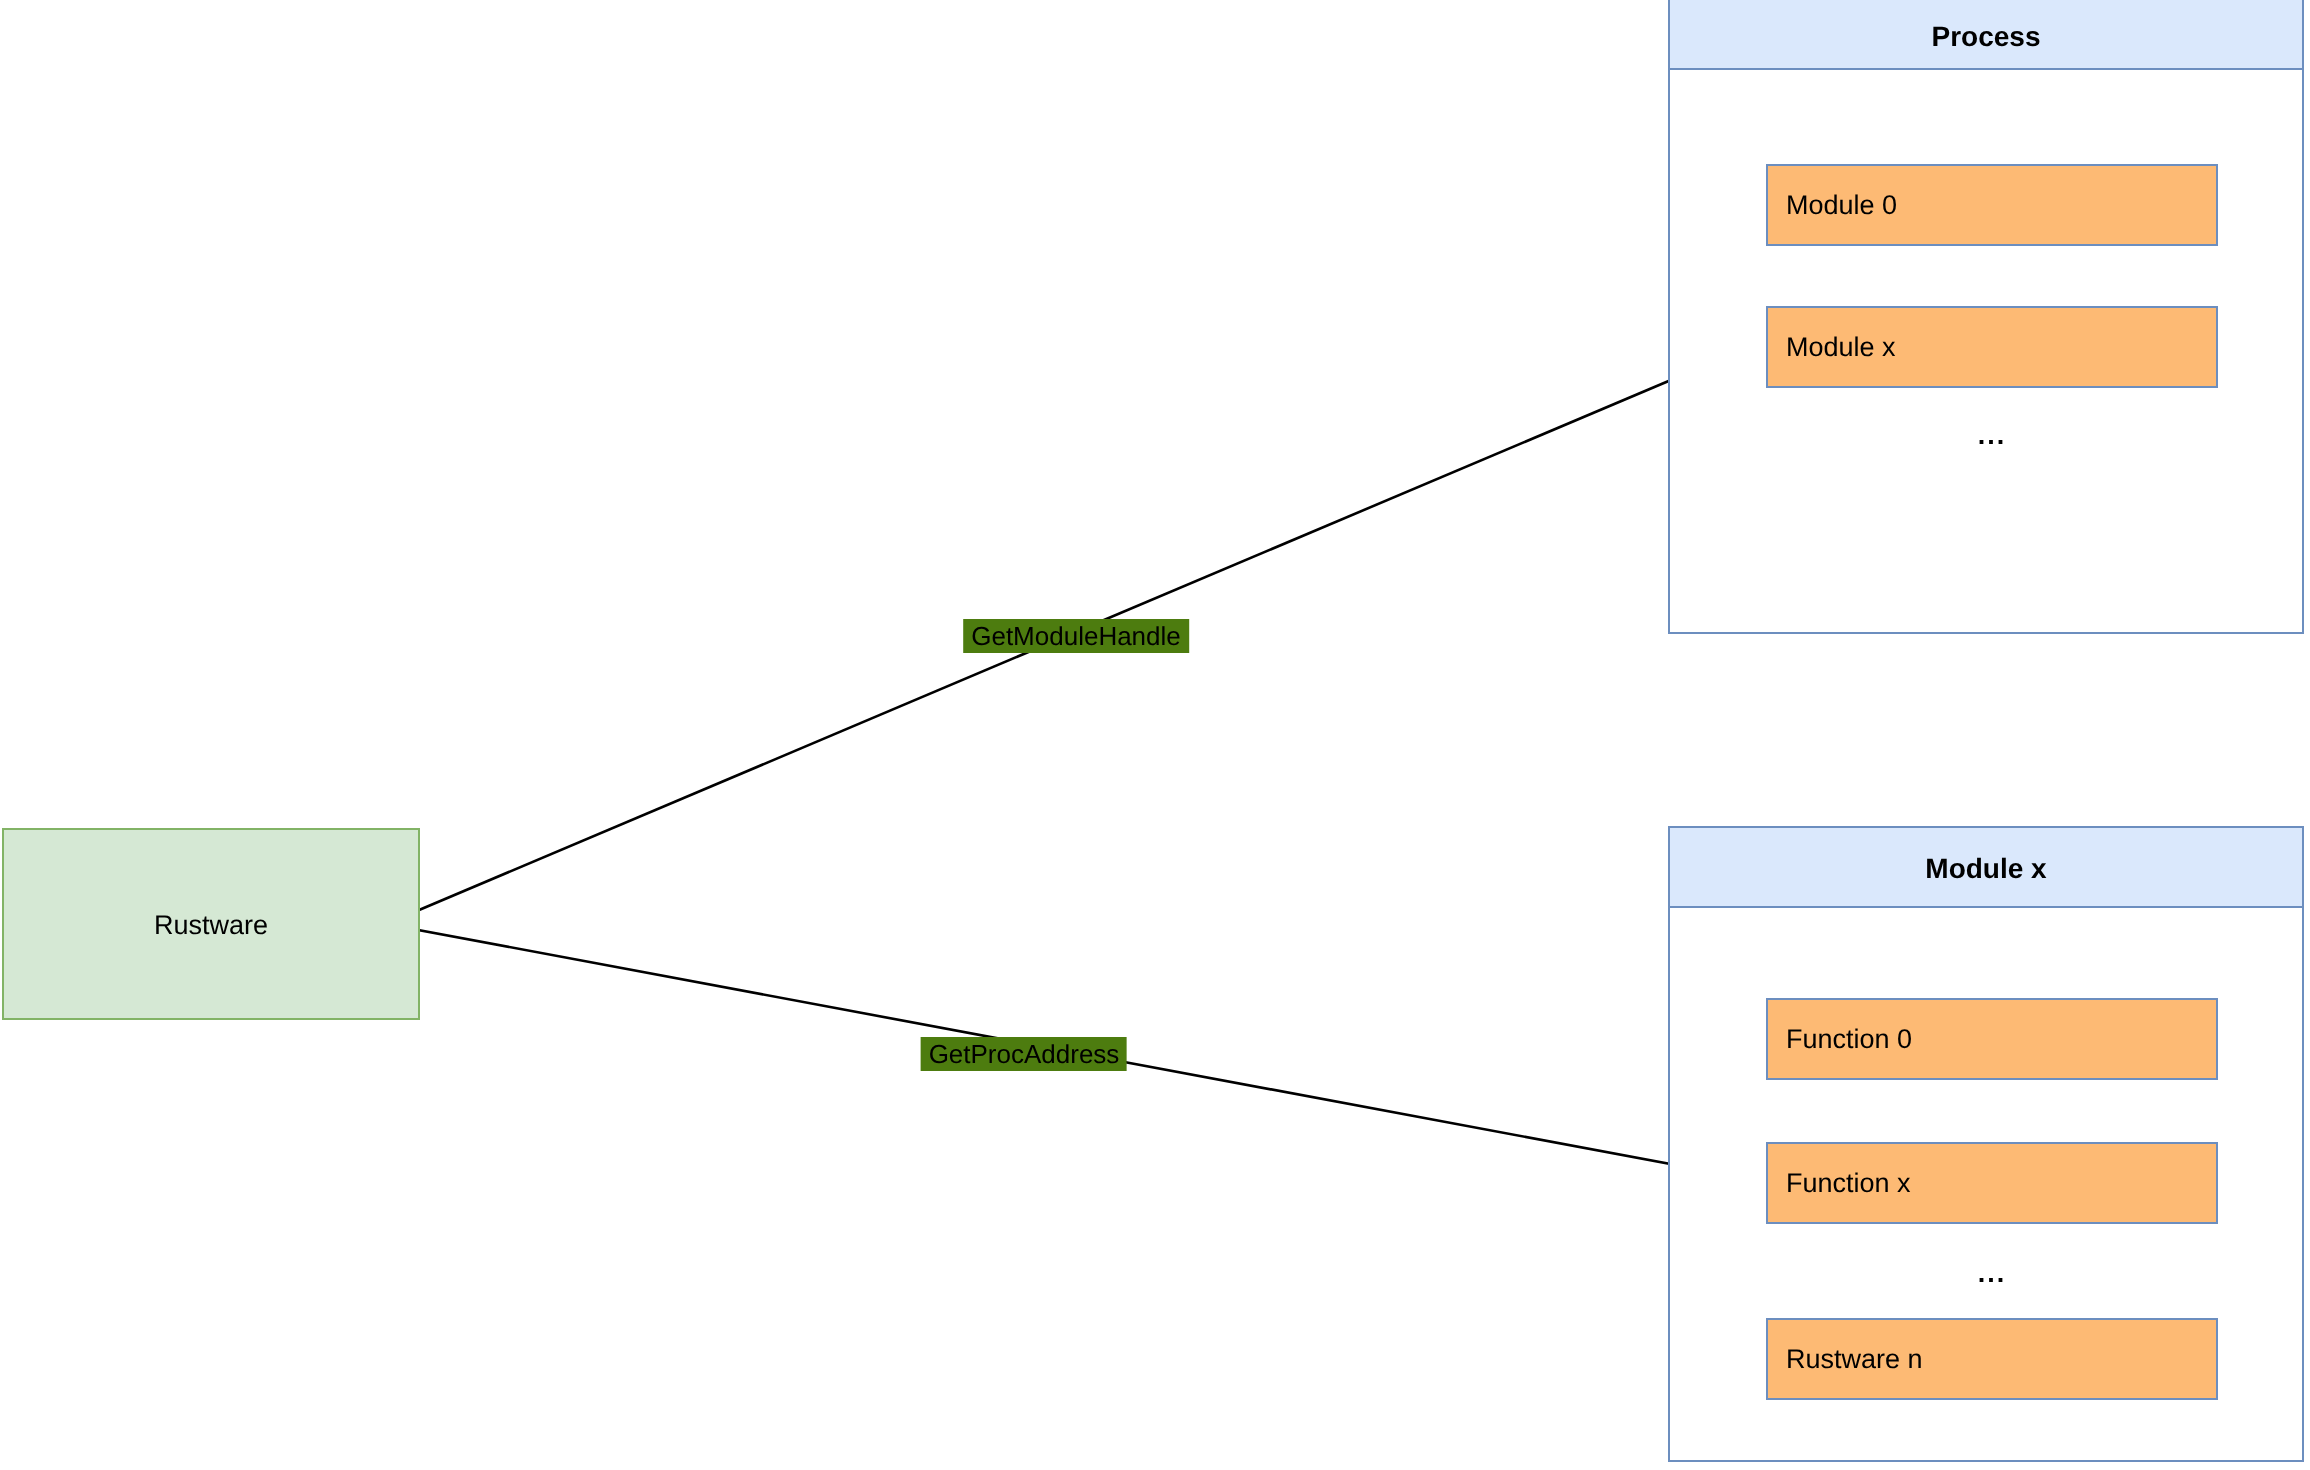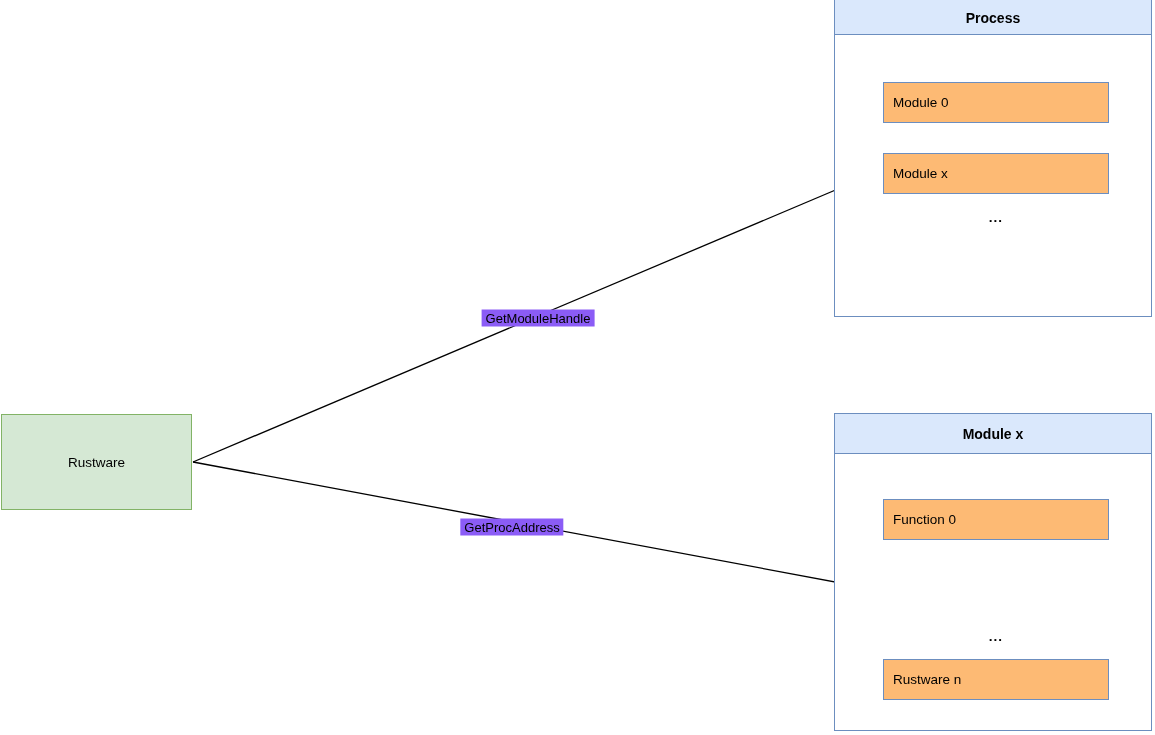--- a/index.html
+++ b/index.html
@@ -13,21 +13,21 @@
     color: #000000;
   }
   .edges-layer {
     position: absolute;
     left: 0; top: 0;
     width: 1155px; height: 735px;
   }
   .node-green {
     position: absolute;
     left: 1px; top: 414px;
-    width: 191px; height: 96px;
+    width: 209px; height: 96px;
     background: #d5e8d4;
     border: 1px solid #82b366;
     box-sizing: border-box;
     display: flex;
     align-items: center;
     justify-content: center;
     font-size: 13.5px;
   }
   .container-box {
     position: absolute;
@@ -72,21 +72,21 @@
     display: flex;
     align-items: center;
     justify-content: center;
     font-size: 13.5px;
     font-weight: bold;
     letter-spacing: 1px;
   }
   .edge-label {
     position: absolute;
     transform: translate(-50%, -50%);
-    background: #8b5cf6;
+    background: #4d7c0f;
     padding: 1px 4px;
     font-size: 13px;
     white-space: nowrap;
   }
 </style>
 </head>
 <body>
 
 <div class="canvas">
 
@@ -116,19 +116,22 @@
       <span>Module x</span>
     </div>
     <div class="dots" style="top:212px;">...</div>
   </div>
 
   <div class="container-box" style="top:413px; height:318px;">
     <div class="container-header">Module x</div>
     <div class="item-box" style="top:85px;">
       <span>Function 0</span>
     </div>
+    <div class="item-box" style="top:157px;">
+      <span>Function x</span>
+    </div>
     <div class="dots" style="top:212px;">...</div>
     <div class="item-box" style="top:245px;">
       <span>Rustware n</span>
     </div>
   </div>
 
 </div>
 
 </body></html>

